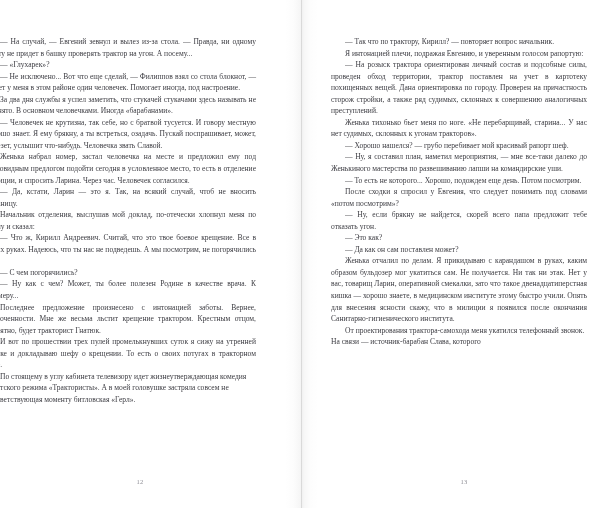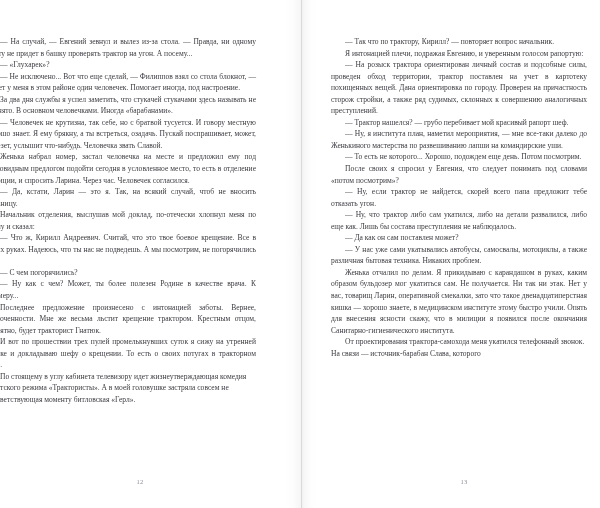--- a/index.html
+++ b/index.html
@@ -120,28 +120,28 @@
       <p class="dialogue">— С чем погорячились?</p>
       <p class="dialogue">— Ну как с чем? Может, ты более полезен Родине в качестве врача. К примеру...</p>
       <p>Последнее предложение произнесено с интонацией заботы. Вернее, озабоченности. Мне же весьма льстит крещение трактором. Крестным отцом, вероятно, будет тракторист Гнатюк.</p>
       <p>И вот по прошествии трех пулей промелькнувших суток я сижу на утренней сходке и докладываю шефу о крещении. То есть о своих потугах в тракторном деле.</p>
       <p>По стоящему в углу кабинета телевизору идет жизнеутверждающая комедия советского режима «Трактористы». А в моей головушке застряла совсем не соответствующая моменту битловская «Герл».</p>
     </div>
   <div class="textblock textblock-right">
       <p class="dialogue">— Так что по трактору, Кирилл? — повторяет вопрос начальник.</p>
       <p>Я интонацией плечи, подражая Евгению, и уверенным голосом рапортую:</p>
       <p class="dialogue">— На розыск трактора ориентирован личный состав и подсобные силы, проведен обход территории, трактор поставлен на учет в картотеку похищенных вещей. Дана ориентировка по городу. Проверен на причастность сторож стройки, а также ряд судимых, склонных к совершению аналогичных преступлений.</p>
-      <p class="dialogue">— Трактор нашелся? — грубо перебивает мой красивый рапорт шеф.</p>
-      <p class="dialogue">— Ну, я института план, наметил мероприятия, — мне все-таки далеко до Женькиного мастерства по развешиванию лапши на командирские уши.</p>
+      <p>Женька тихонько бьет меня по ноге. «Не перебарщивай, старина... У нас нет судимых, склонных к угонам тракторов».</p>
+      <p class="dialogue">— Хорошо нашелся? — грубо перебивает мой красивый рапорт шеф.</p>
+      <p class="dialogue">— Ну, я составил план, наметил мероприятия, — мне все-таки далеко до Женькиного мастерства по развешиванию лапши на командирские уши.</p>
       <p class="dialogue">— То есть не которого... Хорошо, подождем еще день. Потом посмотрим.</p>
-      <p>После своих я спросил у Евгения, что следует понимать под словами «потом посмотрим»?</p>
-      <p class="dialogue">— Ну, если трактор не найдется, скорей всего папа предложит тебе отказать угон.</p>
-      <p class="dialogue">— Ну, что трактор либо сам укатился, либо на детали развалился, либо еще как. Лишь бы состава преступления не наблюдалось.</p>
+      <p>После сходки я спросил у Евгения, что следует понимать под словами «потом посмотрим»?</p>
+      <p class="dialogue">— Ну, если брякну не найдется, скорей всего папа предложит тебе отказать угон.</p>
+      <p class="dialogue">— Это как?</p>
       <p class="dialogue">— Да как он сам поставлен может?</p>
-      <p class="dialogue">— У нас уже сами укатывались автобусы, самосвалы, мотоциклы, а также различная бытовая техника. Никаких проблем.</p>
       <p>Женька отчалил по делам. Я прикидываю с карандашом в руках, каким образом бульдозер мог укатиться сам. Не получается. Ни так ни этак. Нет у вас, товарищ Ларин, оперативной смекалки, зато что такое двенадцатиперстная кишка — хорошо знаете, в медицинском институте этому быстро учили. Опять для внесения ясности скажу, что в милиции я появился после окончания Санитарно-гигиенического института.</p>
       <p>От проектирования трактора-самохода меня укатился телефонный звонок. На связи — источник-барабан Слава, которого</p>
     </div>
 
   <div class="folio folio-left">12</div>
   <div class="folio folio-right">13</div>
 
 </div>
 
 </body></html>

